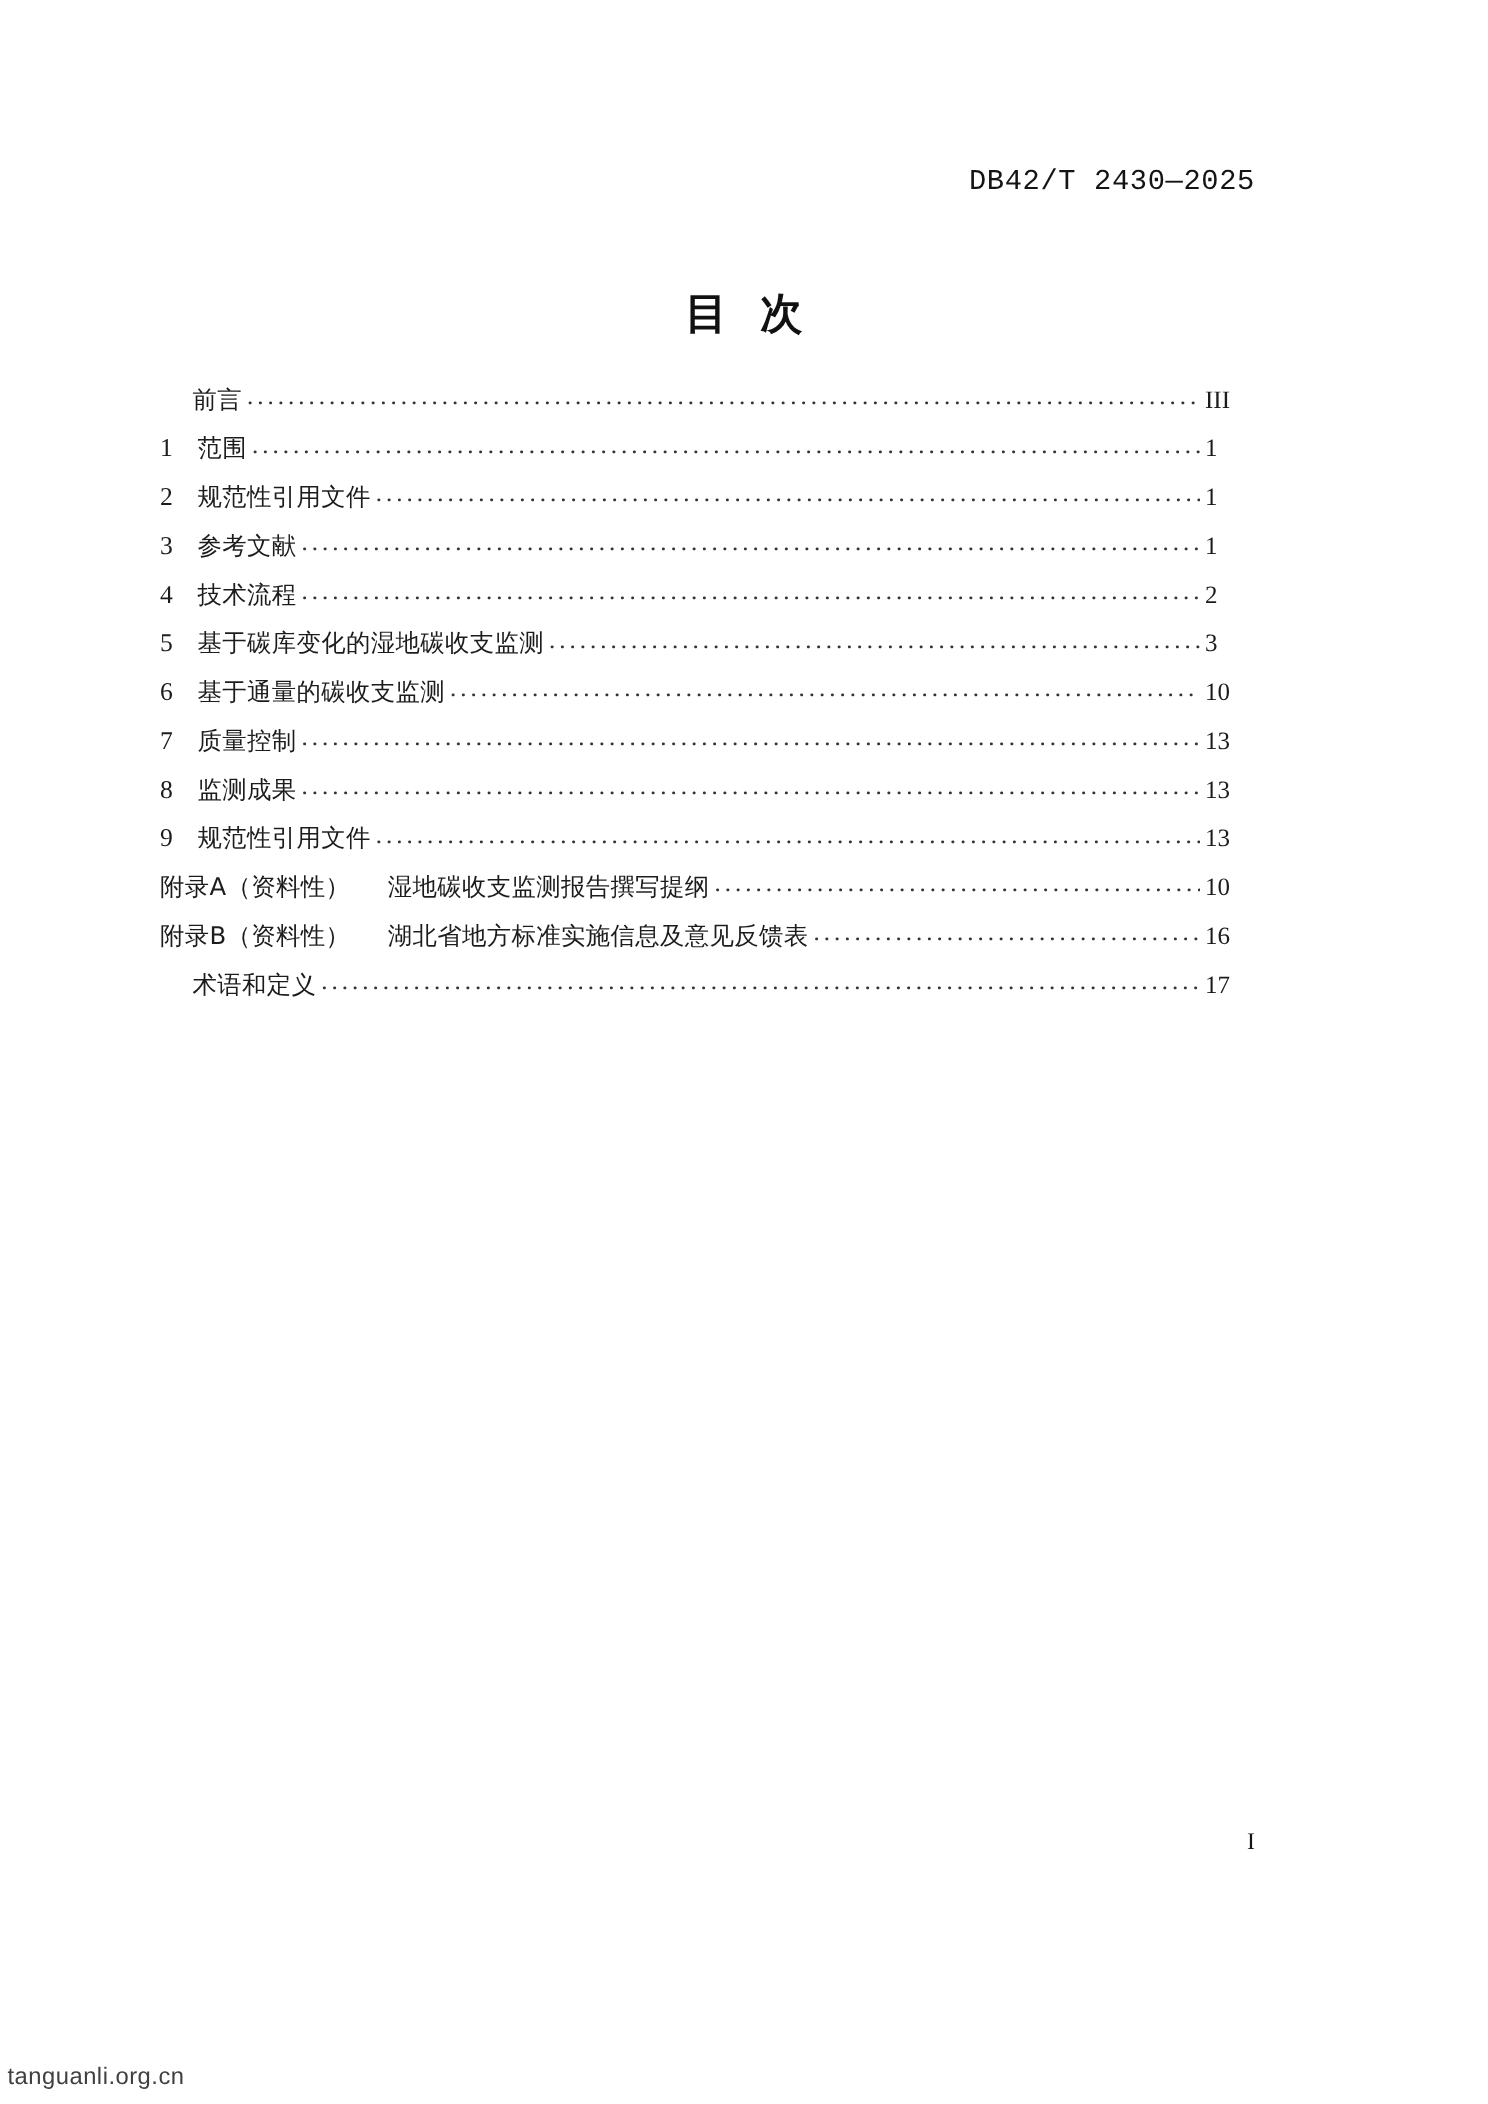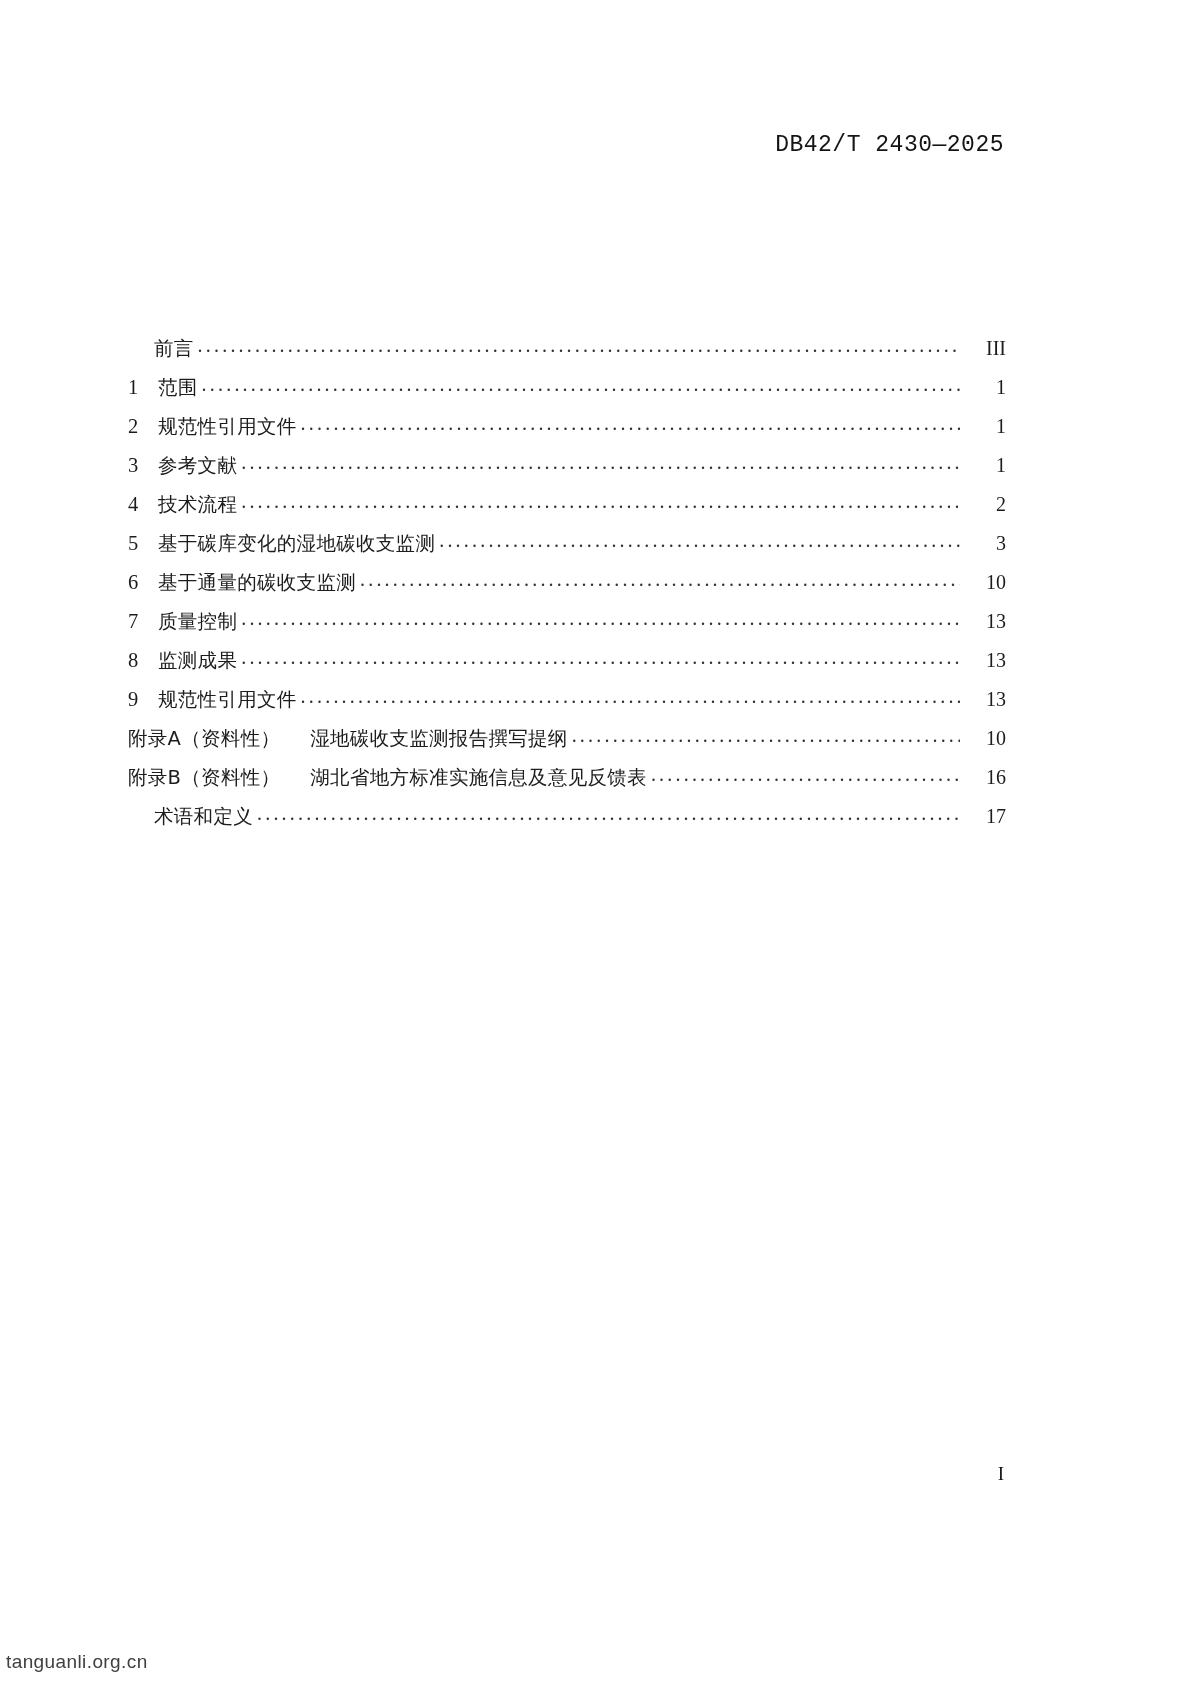--- a/index.html
+++ b/index.html
@@ -39,21 +39,21 @@
     text-align: center;
     font-family: "DejaVu Sans", sans-serif;
     font-weight: bold;
     font-size: 34px;
     letter-spacing: 26px;
     text-indent: 26px;
     color: #111;
   }
   .toc-list {
     position: absolute;
-    top: 338px;
+    top: 310px;
     left: 128px;
     width: 878px;
   }
   .toc-row {
     display: flex;
     align-items: baseline;
     font-size: 20.5px;
     line-height: 1.0;
     height: 39px;
     color: #1c1c1c;
@@ -81,21 +81,21 @@
     position: relative;
     top: -3px;
     font-family: "Liberation Serif", serif;
     font-size: 20px;
     letter-spacing: 3.2px;
     color: #333;
   }
   .toc-row .page-no {
     flex: 0 0 auto;
     width: 42px;
-    text-align: right;
+    text-align: left;
     font-family: "Liberation Serif", serif;
     font-size: 20px;
     color: #1c1c1c;
   }
   
   .toc-row.plain .label { margin-left: 0; }
   .toc-row.numbered .label { margin-left: 4px; }
   .toc-row.annex .gap { display:inline-block; width: 30px; flex:0 0 auto; }
 
   .footer-page {
@@ -116,20 +116,21 @@
     letter-spacing: 0.4px;
   }
 </style>
 </head>
 <body>
 
 <div class="page">
 
   <div class="header-code">DB42/T 2430—2025</div>
 
+  <div class="toc-title">目次</div>
 
   <div class="toc-list" id="toc-list">
       <div class="toc-row plain">
         <span class="num"></span>
         <span class="label">前言</span>
         <span class="leader">........................................................................................................................................................................................................</span>
         <span class="page-no">III</span>
       </div>
       <div class="toc-row numbered">
         <span class="num">1</span>

